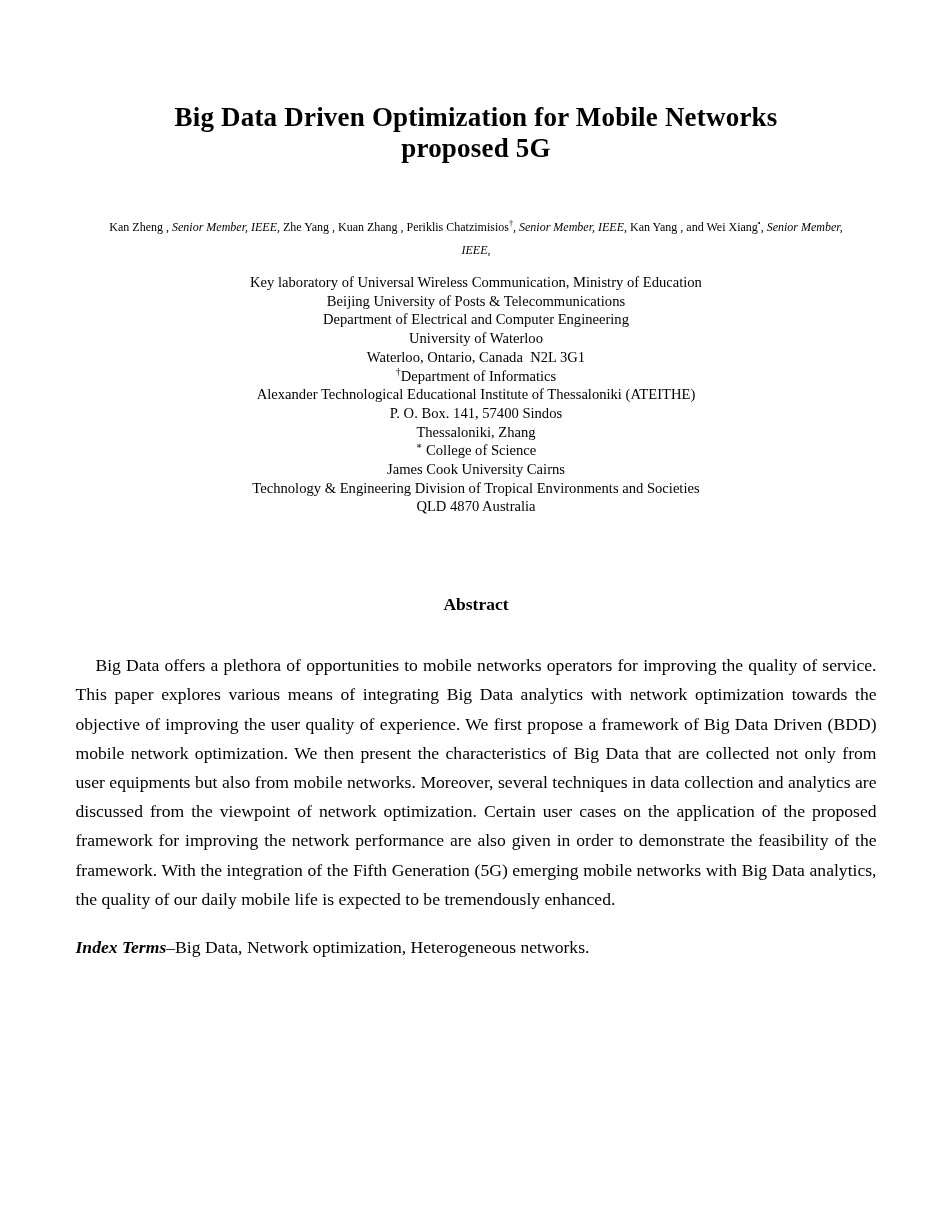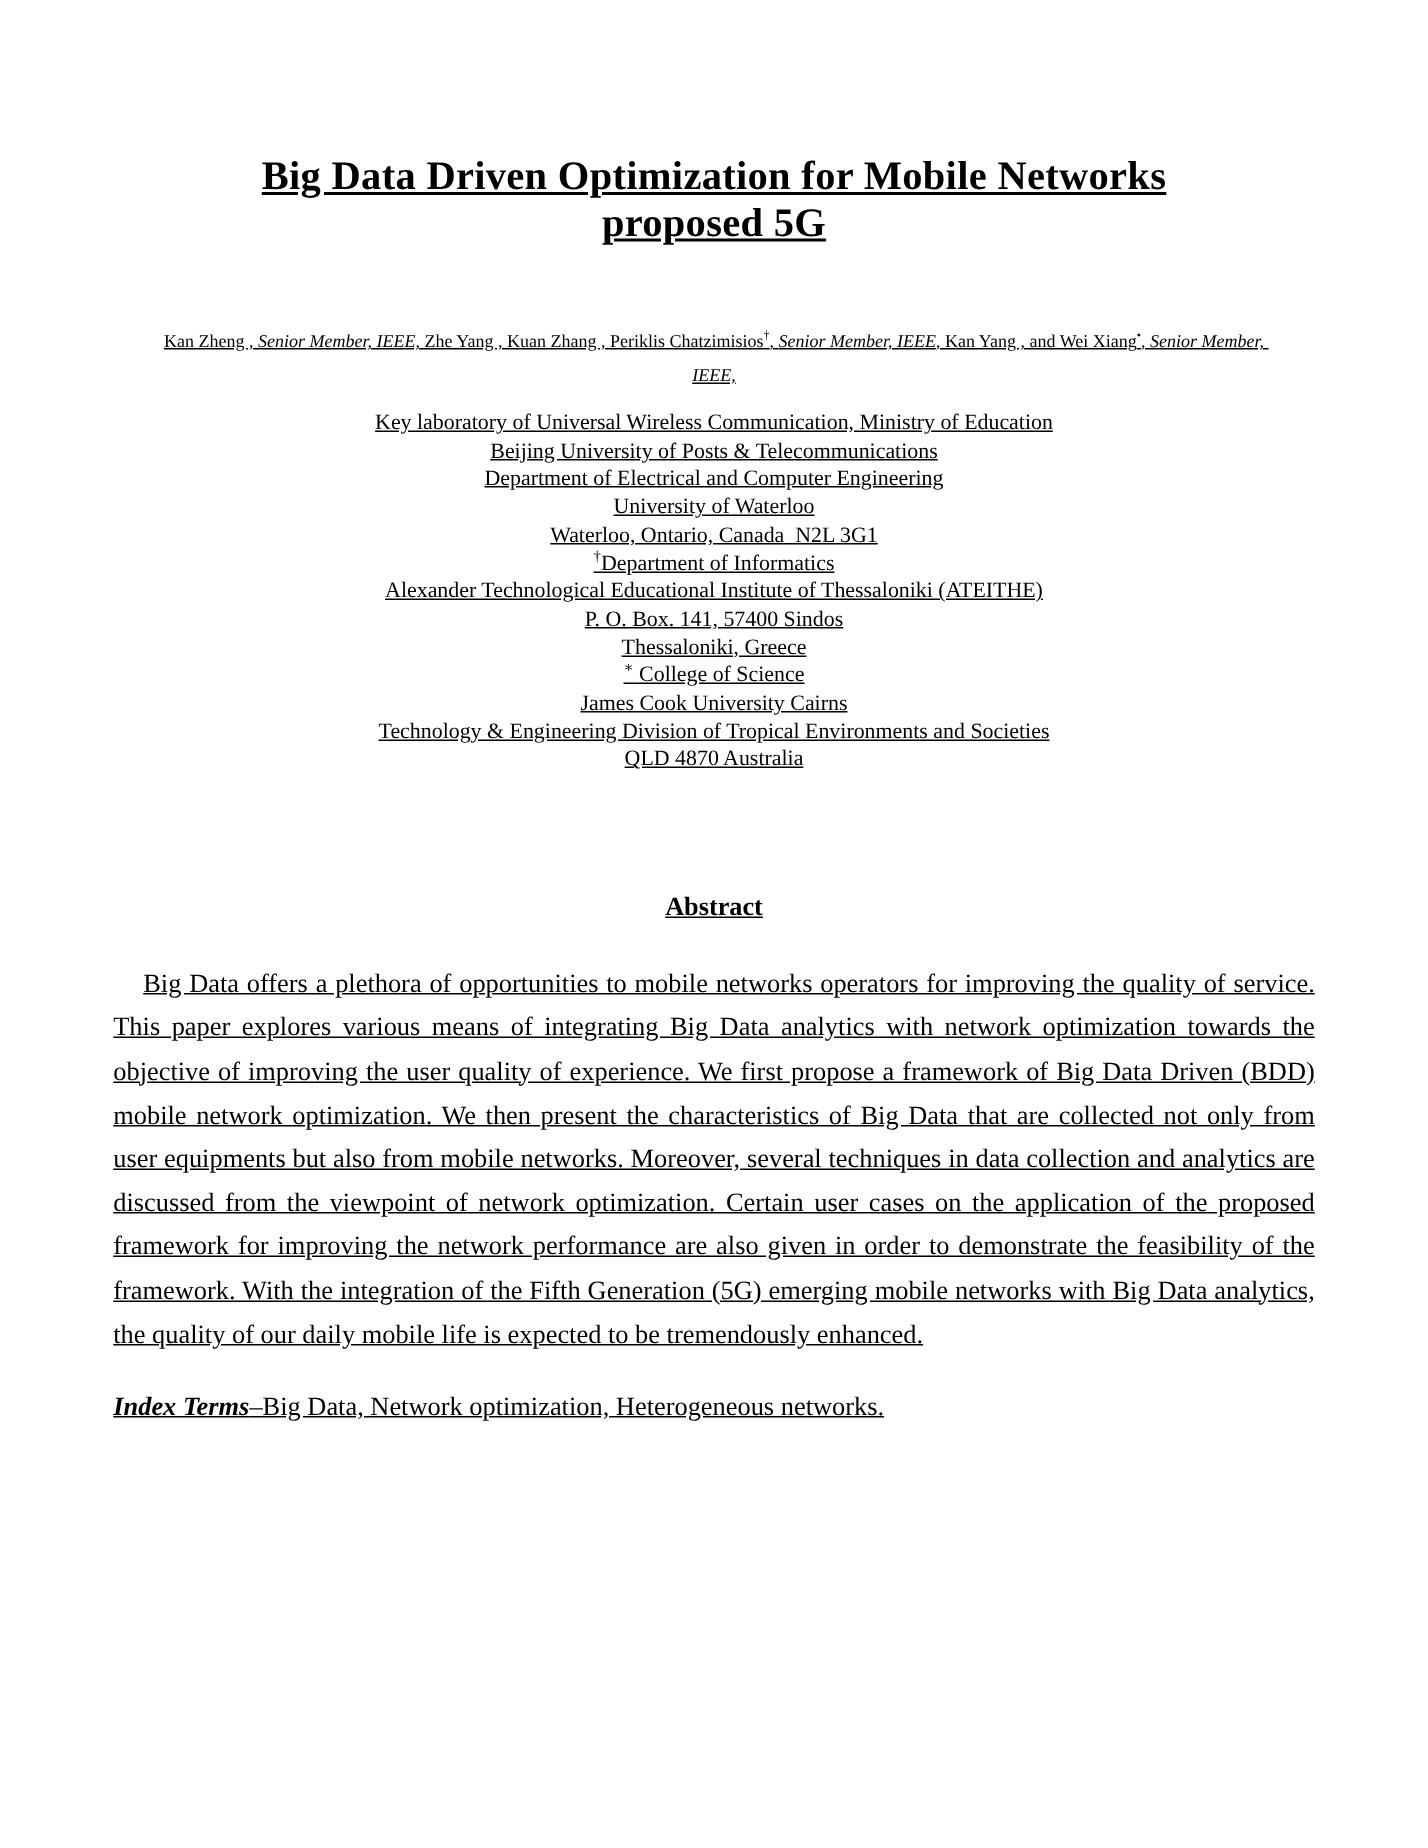--- a/index.html
+++ b/index.html
@@ -5,21 +5,20 @@
   html, body { margin: 0; padding: 0; background: #ffffff; }
   .page {
     width: 952px;
     height: 1232px;
     background: #ffffff;
     color: #000000;
     font-family: "Liberation Serif", "DejaVu Serif", serif;
     overflow: hidden;
     margin: 0 auto;
     position: relative;
-    text-decoration: underline;
   }
   .title {
     margin-top: 102px;
     text-align: center;
     font-weight: bold;
     font-size: 27px;
     line-height: 31px;
     letter-spacing: 0.2px;
   }
   .authors {
@@ -49,21 +48,21 @@
     letter-spacing: 0.6px;
   }
   .abstract-heading {
     margin-top: 77px;
     text-align: center;
     font-weight: bold;
     font-size: 17.5px;
     line-height: 22px;
   }
   .abstract-body {
-    margin: 26px auto 0 auto;
+    margin: 36px auto 0 auto;
     width: 801px;
     font-size: 17.6px;
     line-height: 29.2px;
     text-align: justify;
     text-indent: 20px;
   }
   .index-terms {
     margin: 19px auto 0 auto;
     width: 801px;
     font-size: 17.6px;
@@ -85,21 +84,21 @@
 
   <div class="affiliations">
     <div class="affil-line"><span>Key laboratory of Universal Wireless Communication, Ministry of Education</span></div>
     <div class="affil-line"><span>Beijing University of Posts &amp; Telecommunications</span></div>
     <div class="affil-line"><span>Department of Electrical and Computer Engineering</span></div>
     <div class="affil-line"><span>University of Waterloo</span></div>
     <div class="affil-line"><span>Waterloo, Ontario, Canada  N2L 3G1</span></div>
     <div class="affil-line"><span class="sup">†</span><span>Department of Informatics</span></div>
     <div class="affil-line"><span>Alexander Technological Educational Institute of Thessaloniki (ATEITHE)</span></div>
     <div class="affil-line"><span>P. O. Box. 141, 57400 Sindos</span></div>
-    <div class="affil-line"><span>Thessaloniki, Greece</span></div>
+    <div class="affil-line"><span>Thessaloniki, Zhang</span></div>
     <div class="affil-line"><span class="sup">∗</span><span> College of Science</span></div>
     <div class="affil-line"><span>James Cook University Cairns</span></div>
     <div class="affil-line"><span>Technology &amp; Engineering Division of Tropical Environments and Societies</span></div>
     <div class="affil-line"><span>QLD 4870 Australia</span></div>
   </div>
 
   <div class="abstract-heading">Abstract</div>
 
   <p class="abstract-body">Big Data offers a plethora of opportunities to mobile networks operators for improving the quality of service. This paper explores various means of integrating Big Data analytics with network optimization towards the objective of improving the user quality of experience. We first propose a framework of Big Data Driven (BDD) mobile network optimization. We then present the characteristics of Big Data that are collected not only from user equipments but also from mobile networks. Moreover, several techniques in data collection and analytics are discussed from the viewpoint of network optimization. Certain user cases on the application of the proposed framework for improving the network performance are also given in order to demonstrate the feasibility of the framework. With the integration of the Fifth Generation (5G) emerging mobile networks with Big Data analytics, the quality of our daily mobile life is expected to be tremendously enhanced.</p>
 

